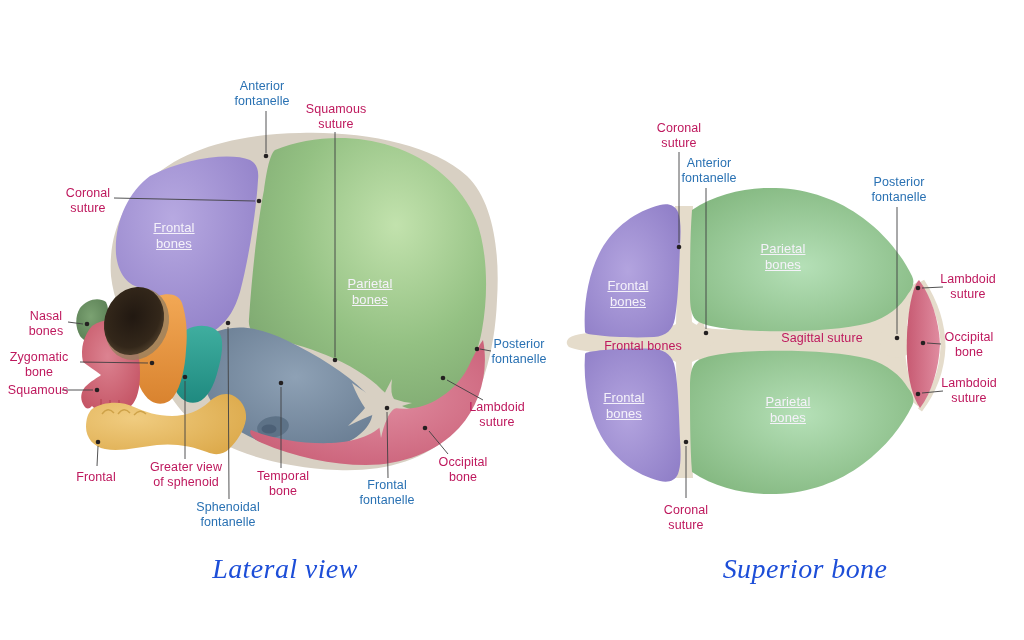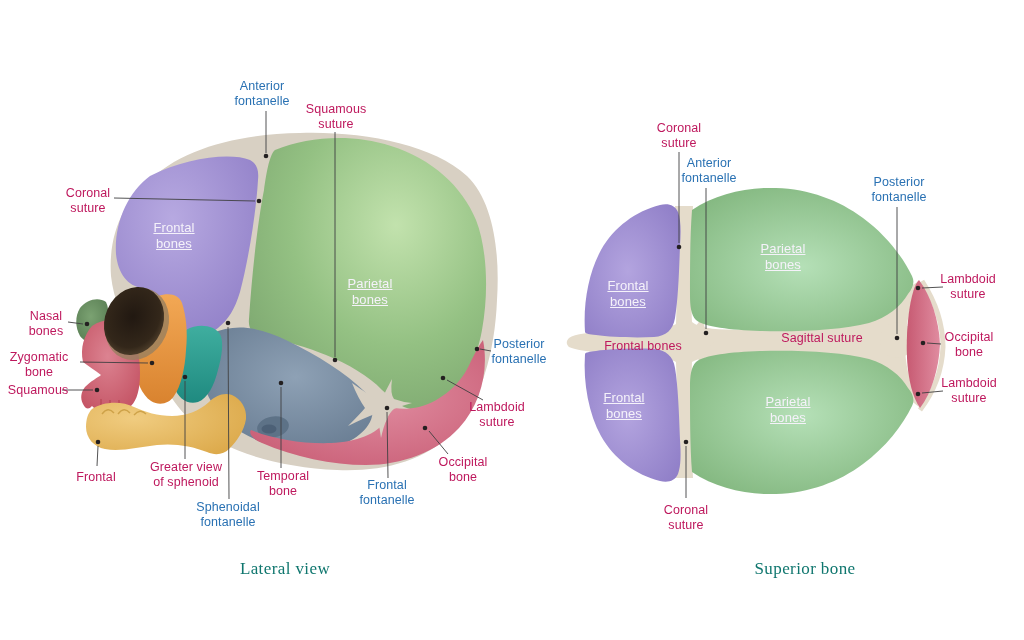--- a/index.html
+++ b/index.html
@@ -3,22 +3,22 @@
 <meta charset="utf-8">
 <style>
   html,body{margin:0;padding:0;background:#fff;}
   .canvas{position:relative;width:1024px;height:640px;background:#ffffff;overflow:hidden;
           font-family:"Liberation Sans",sans-serif;}
   .art{position:absolute;left:0;top:0;}
   .lbl{position:absolute;transform:translate(-50%,-50%);text-align:center;white-space:pre-line;
        font-size:12.5px;line-height:14.5px;color:#be185d;letter-spacing:.1px;}
   .lbl.blue{color:#2971b3;}
   .lbl.bone{color:#f5f2fa;font-size:13px;line-height:16px;text-decoration:underline;}
-  .lbl.title{font-family:"Liberation Serif",serif;font-size:17px;
-             color:#0f766e;letter-spacing:.4px;white-space:nowrap;}
+  .lbl.title{font-family:"Liberation Serif",serif;font-style:italic;font-size:28px;
+             color:#1d4ed8;letter-spacing:.4px;white-space:nowrap;}
 </style>
 </head>
 <body>
 
 <div class="canvas">
 
 <svg class="art" width="1024" height="640" viewBox="0 0 1024 640">
   <defs>
     <radialGradient id="gFrontalLat" cx="40%" cy="35%" r="75%">
       <stop offset="0" stop-color="#b7a9e1"></stop>

